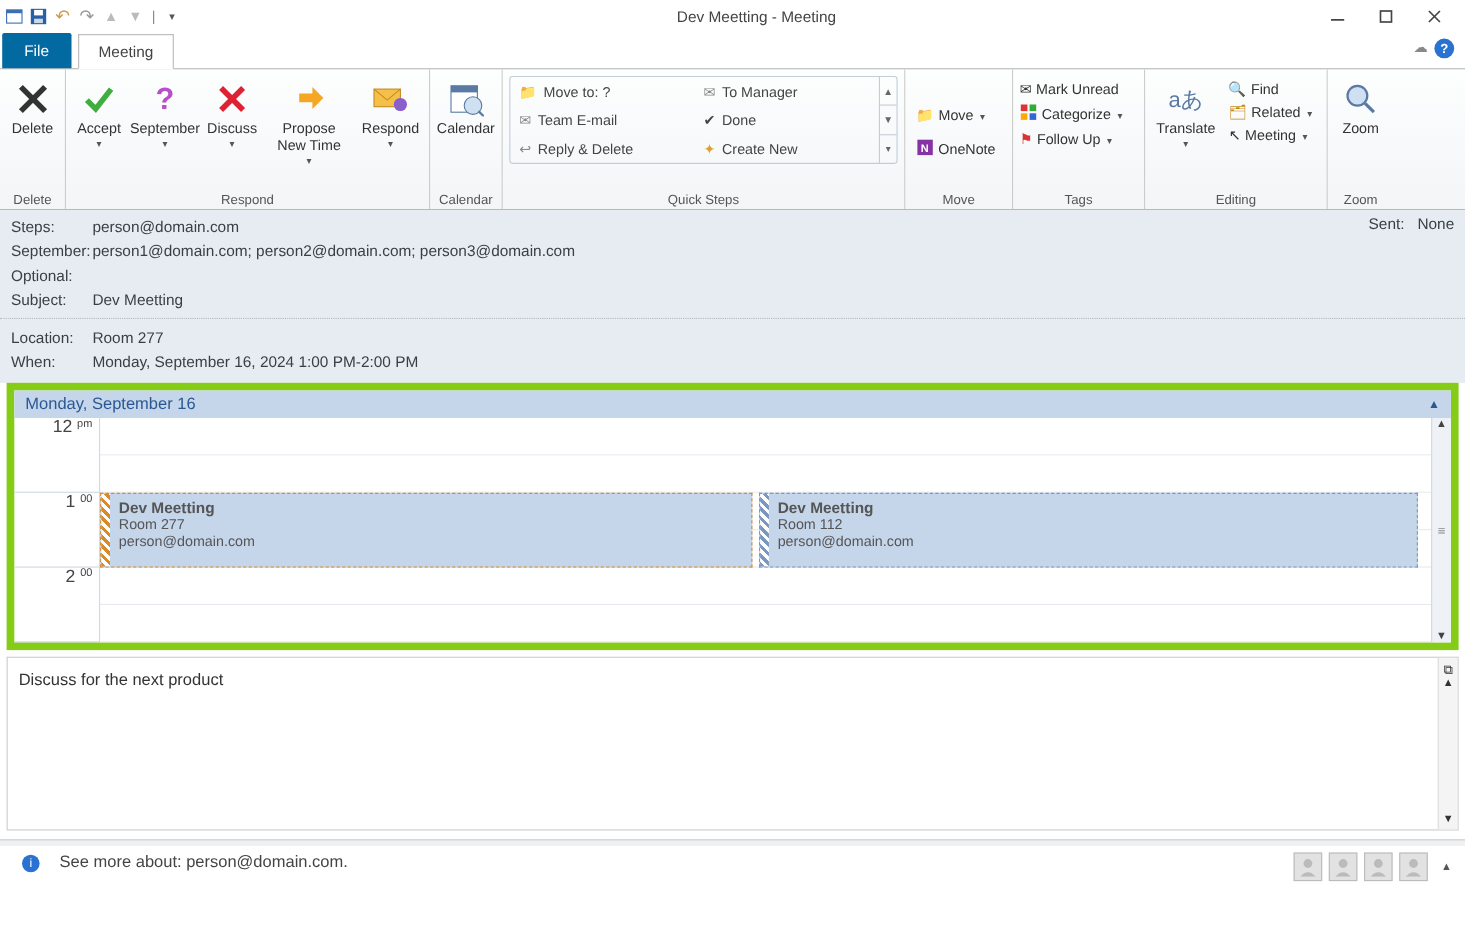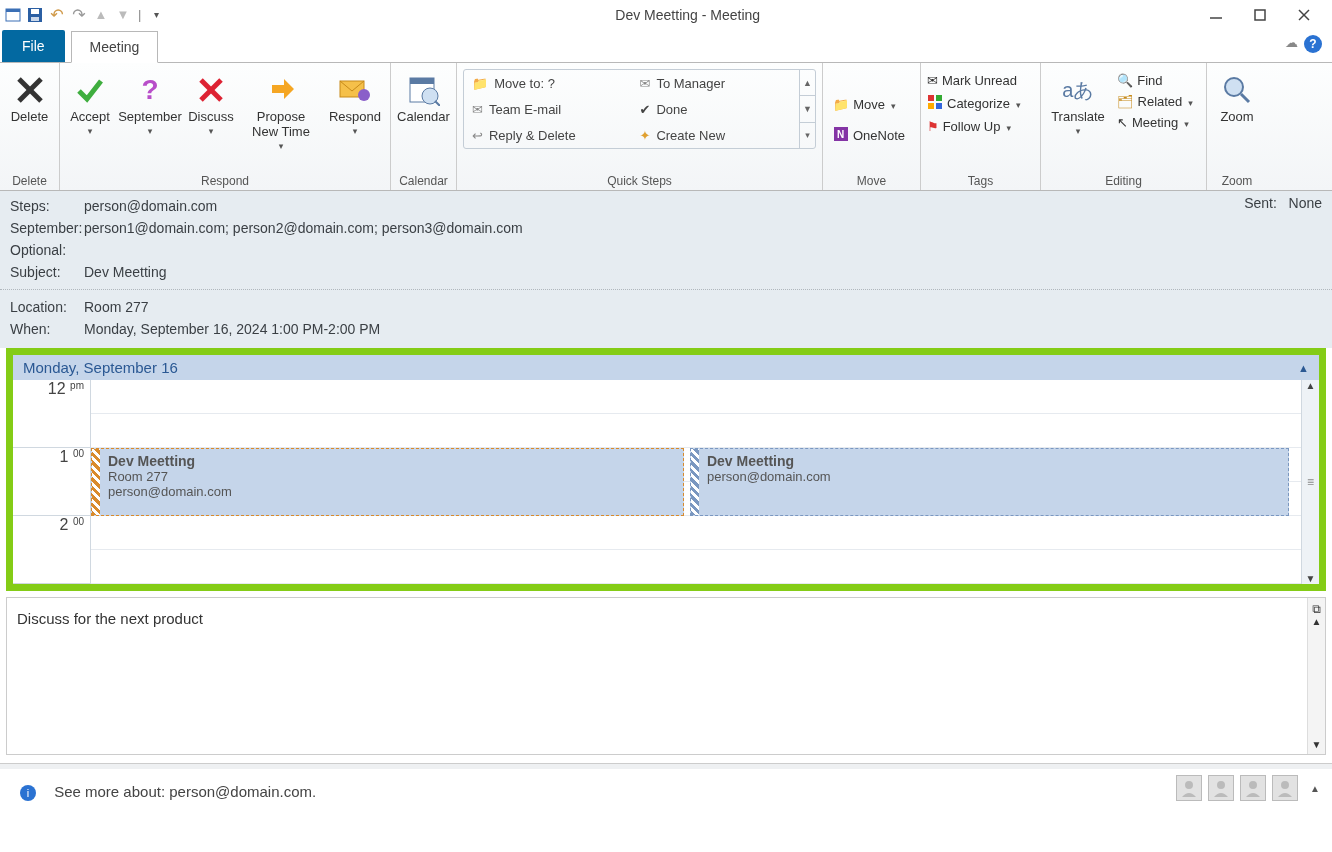--- a/index.html
+++ b/index.html
@@ -57,21 +57,21 @@
   .apt .stripe { position:absolute; left:0; top:0; bottom:0; width:8px; background:repeating-linear-gradient(45deg,#7a97c0 0,#7a97c0 3px,#fff 3px,#fff 6px); }
   .apt.sel .stripe { background:repeating-linear-gradient(45deg,#d98a2b 0,#d98a2b 3px,#fff 3px,#fff 6px); }
   .apt .t1 { font-weight:600; color:#555; font-size:14px; margin-left:8px; }
   .apt .t2,.apt .t3 { color:#555; font-size:13px; margin-left:8px; }
   .calscroll { width:18px; border-left:1px solid #d0d8e0; display:flex; flex-direction:column; justify-content:space-between; align-items:center; background:#eef2f6; }
   
   .msgbody { border:1px solid #ccc; margin:6px 6px 0 6px; height:158px; padding:12px 10px; font-size:15px; color:#333; position:relative; }
   .msgbody-scroll { position:absolute; right:0; top:0; bottom:0; width:18px; border-left:1px solid #ddd; background:#f4f4f4; display:flex; flex-direction:column; justify-content:space-between; align-items:center; }
   
   .footer-sep { height:6px; border-top:1px solid #ccc; background:#eef0f2; margin-top:8px; }
-  .footer { display:flex; align-items:flex-end; justify-content:space-between; padding:6px 12px 4px 20px; font-size:15px; color:#444; }
+  .footer { display:flex; align-items:flex-start; justify-content:space-between; padding:6px 12px 4px 20px; font-size:15px; color:#444; }
   .footer .info-ico { width:16px; height:16px; border-radius:50%; background:#2a72d2; color:#fff; font-size:11px; display:inline-flex; align-items:center; justify-content:center; margin-right:14px; }
   .people { display:flex; gap:6px; align-items:center; }
   .people .ph { width:26px; height:26px; background:#e2e2e2; border:1px solid #bbb; display:flex; align-items:center; justify-content:center; color:#999; }
   
   .ib { width:34px; height:34px; display:flex; align-items:center; justify-content:center; }
 </style>
 </head>
 <body>
 
 <div class="titlebar">
@@ -392,20 +392,21 @@
         <div class="row"></div>
       <div class="apt sel" style="left:0;width:49%;">
         <div class="stripe"></div>
         <div class="t1">Dev Meetting</div>
         <div class="t2">Room 277</div>
         <div class="t3">person@domain.com</div>
       </div>
       <div class="apt" style="left:49.5%;width:49.5%;">
         <div class="stripe"></div>
         <div class="t1">Dev Meetting</div>
+        <div class="t2">Room 112</div>
         <div class="t3">person@domain.com</div>
       </div>
     </div>
     <div class="calscroll">
       <span style="font-size:10px;">▲</span>
       <span style="font-size:12px;color:#888;">≡</span>
       <span style="font-size:10px;">▼</span>
     </div>
   </div>
 </div>

